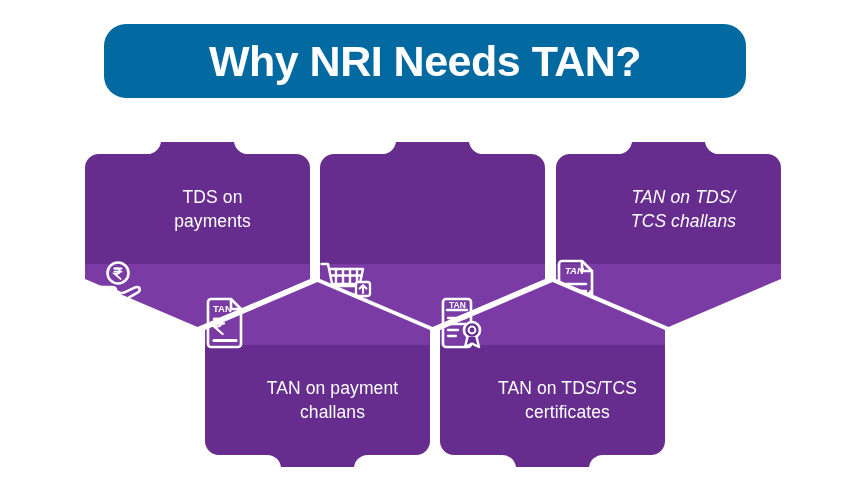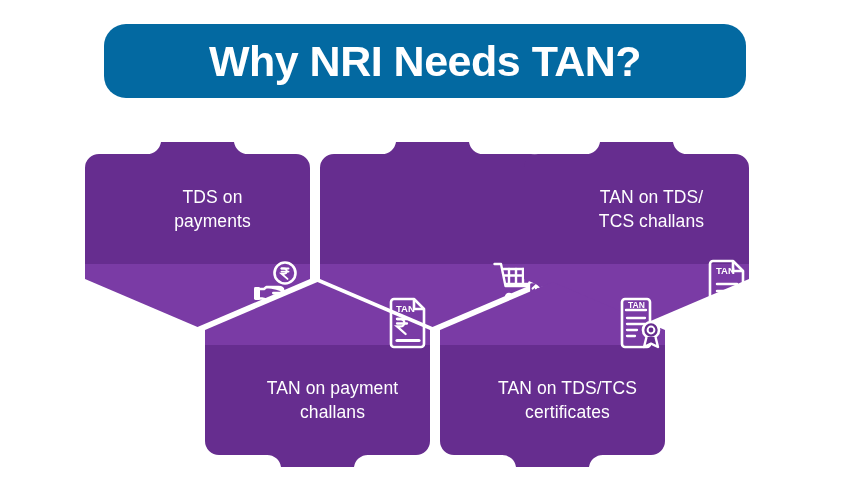--- a/index.html
+++ b/index.html
@@ -52,37 +52,37 @@
     pointer-events:none;
     font-family:"Liberation Sans","DejaVu Sans",sans-serif;
     padding-left:30px;
   }
 
   .card-icon{
     position:absolute;
     left:0;right:0;
     display:flex;
     align-items:center;
-    justify-content:flex-end;
+    justify-content:flex-start;
     pointer-events:none;
   }
 
   
   .card-top{ width:225px; height:185px; }
   .card-top .card-label{ top:44px; }
   .card-top .card-icon{ top:118px; }
 
   
   .card-bottom{ width:225px; height:195px; }
   .card-bottom .card-label{ top:95px; }
   .card-bottom .card-icon{ top:16px; }
 
   .c1{ left:85px;  top:142px; }
   .c2{ left:320px; top:142px; }
-  .c3{ left:524px; top:142px; }
+  .c3{ left:556px; top:142px;font-style:italic; }
   .c4{ left:205px; top:282px; }
   .c5{ left:440px; top:282px; }
 </style>
 </head>
 <body>
 
 <div id="infographic">
 
   <div class="title-banner">
     <span class="title-text">Why NRI Needs TAN?</span>

